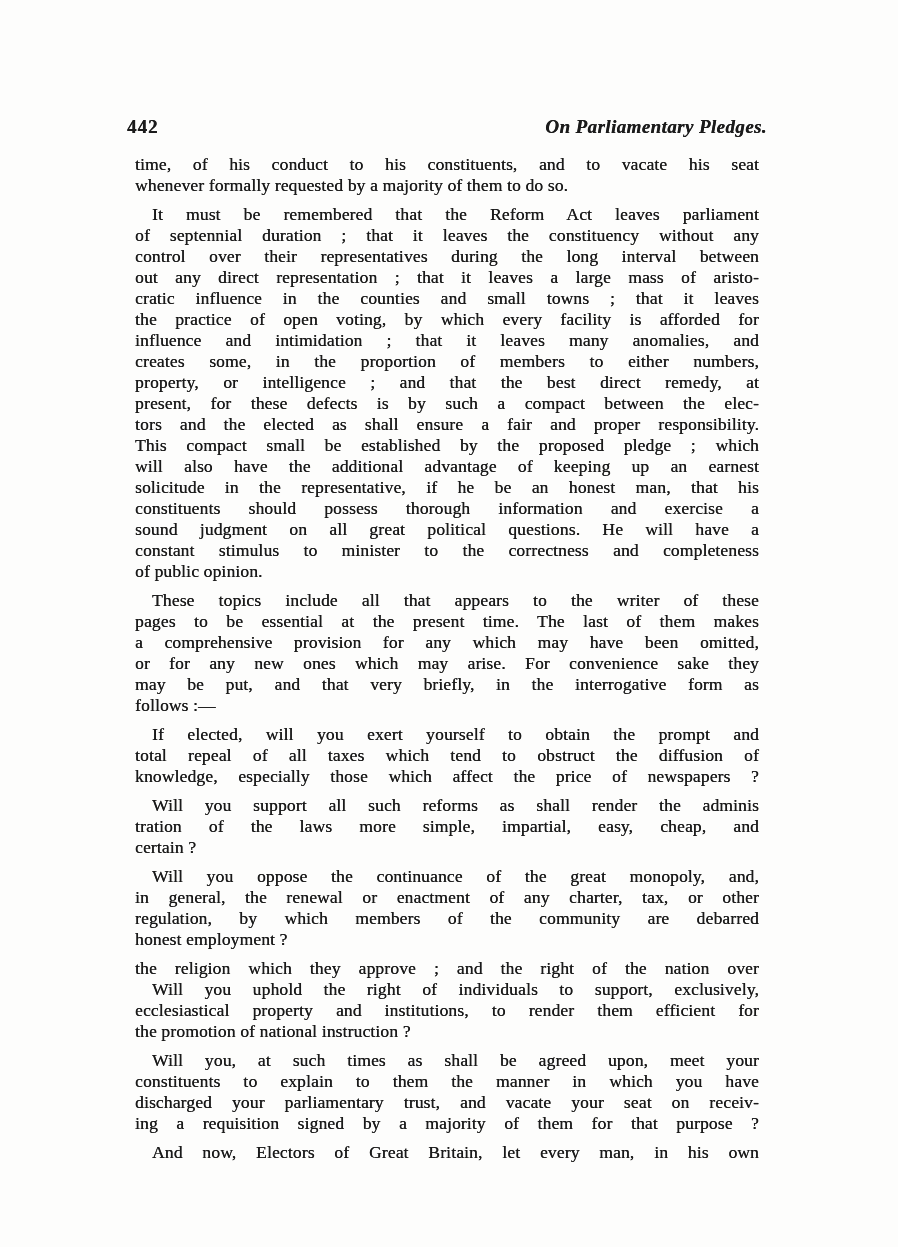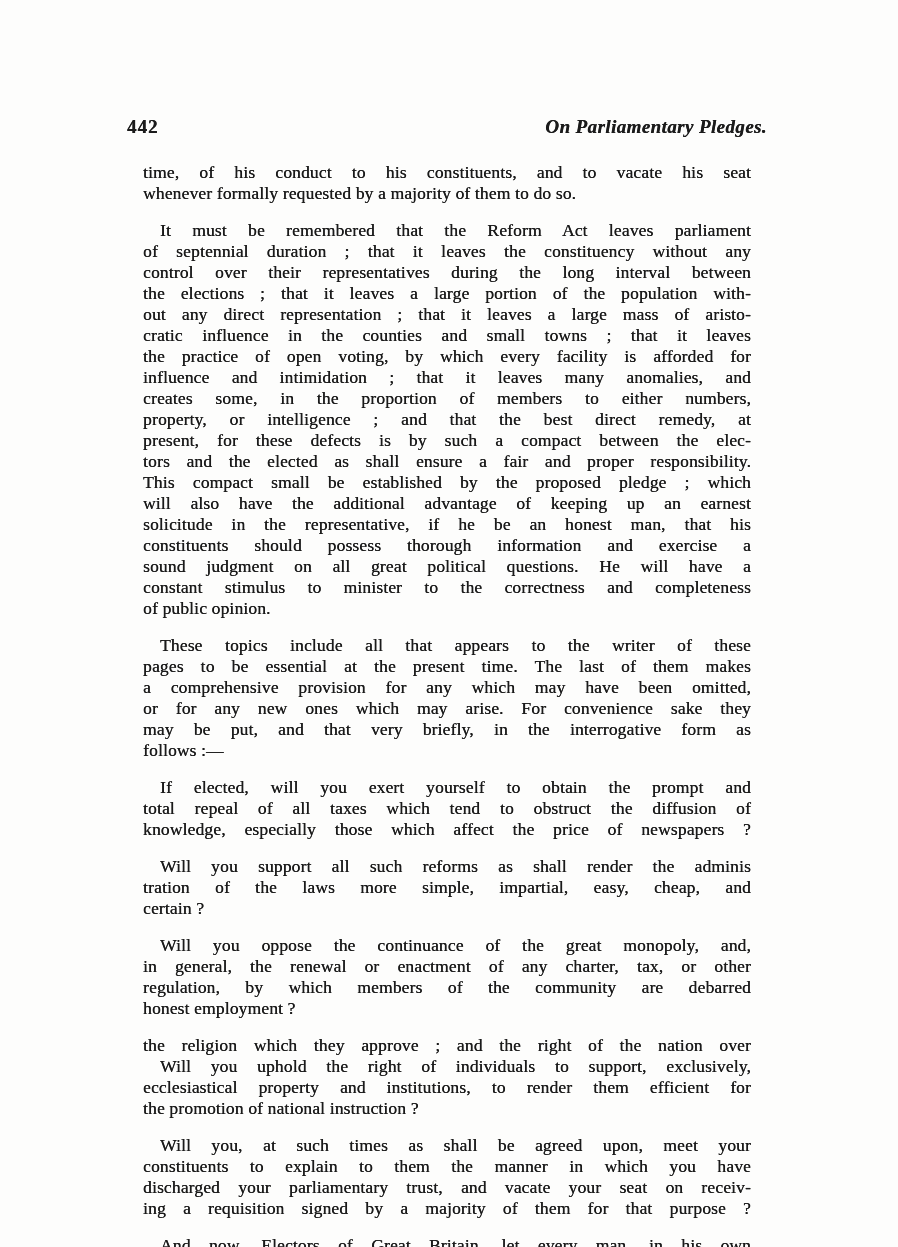--- a/index.html
+++ b/index.html
@@ -42,21 +42,21 @@
     font-style: italic;
     font-weight: 700;
     letter-spacing: 0.4px;
     text-shadow: 0.2px 0 0 currentColor;
   }
   .body-text {
     font-size: 17.5px;
     letter-spacing: 0.15px;
     text-shadow: 0.25px 0 0 currentColor;
   }
-  .para { margin: 16px; padding: 0; }
+  .para { margin: 8px; padding: 0; }
   .line {
     height: 21px;
     line-height: 21px;
     text-align: justify;
     text-align-last: justify;
     white-space: normal;
   }
   .line.first { text-indent: 17px; }
   .line.end { text-align-last: left; }
 </style>
@@ -71,21 +71,20 @@
     </div>
     <div class="body-text">
         <div class="para">
           <div class="line">time, of his conduct to his constituents, and to vacate his seat</div>
           <div class="line end">whenever formally requested by a majority of them to do so.</div>
         </div>
         <div class="para">
           <div class="line first">It must be remembered that the Reform Act leaves parliament</div>
           <div class="line">of septennial duration ; that it leaves the constituency without any</div>
           <div class="line">control over their representatives during the long interval between</div>
-          <div class="line">the elections ; that it leaves a large portion of the population with-</div>
           <div class="line">out any direct representation ; that it leaves a large mass of aristo-</div>
           <div class="line">cratic influence in the counties and small towns ; that it leaves</div>
           <div class="line">the practice of open voting, by which every facility is afforded for</div>
           <div class="line">influence and intimidation ; that it leaves many anomalies, and</div>
           <div class="line">creates some, in the proportion of members to either numbers,</div>
           <div class="line">property, or intelligence ; and that the best direct remedy, at</div>
           <div class="line">present, for these defects is by such a compact between the elec-</div>
           <div class="line">tors and the elected as shall ensure a fair and proper responsibility.</div>
           <div class="line">This compact small be established by the proposed pledge ; which</div>
           <div class="line">will also have the additional advantage of keeping up an earnest</div>

